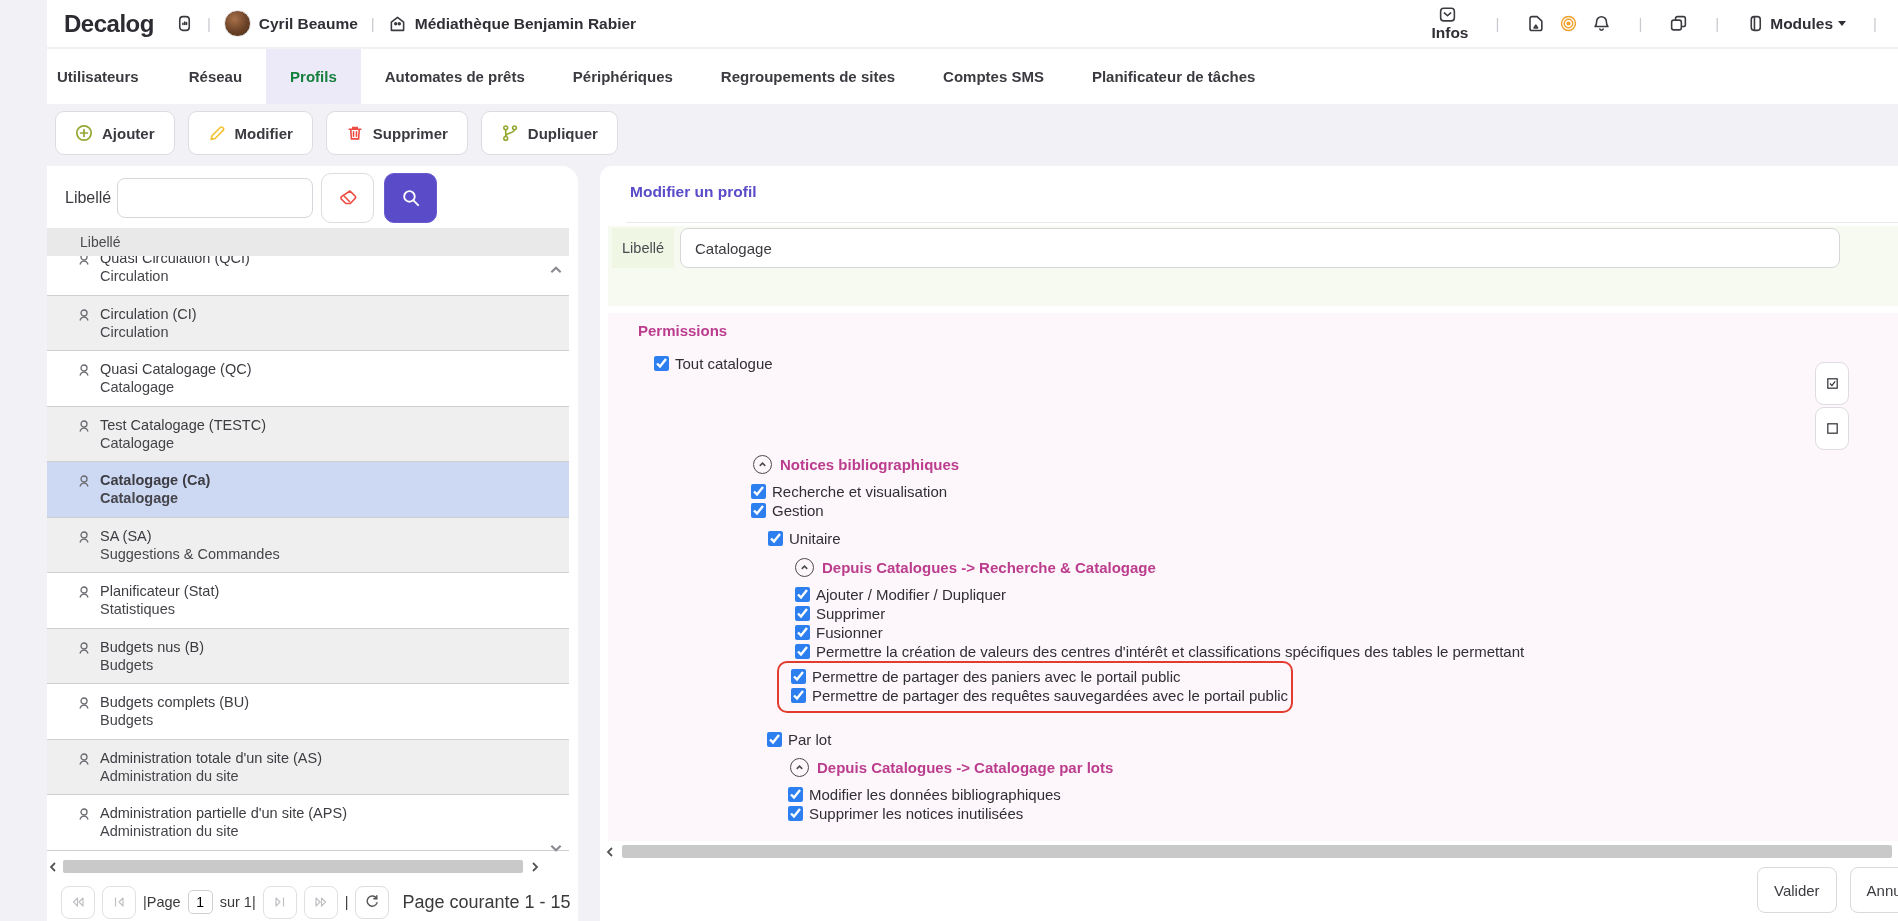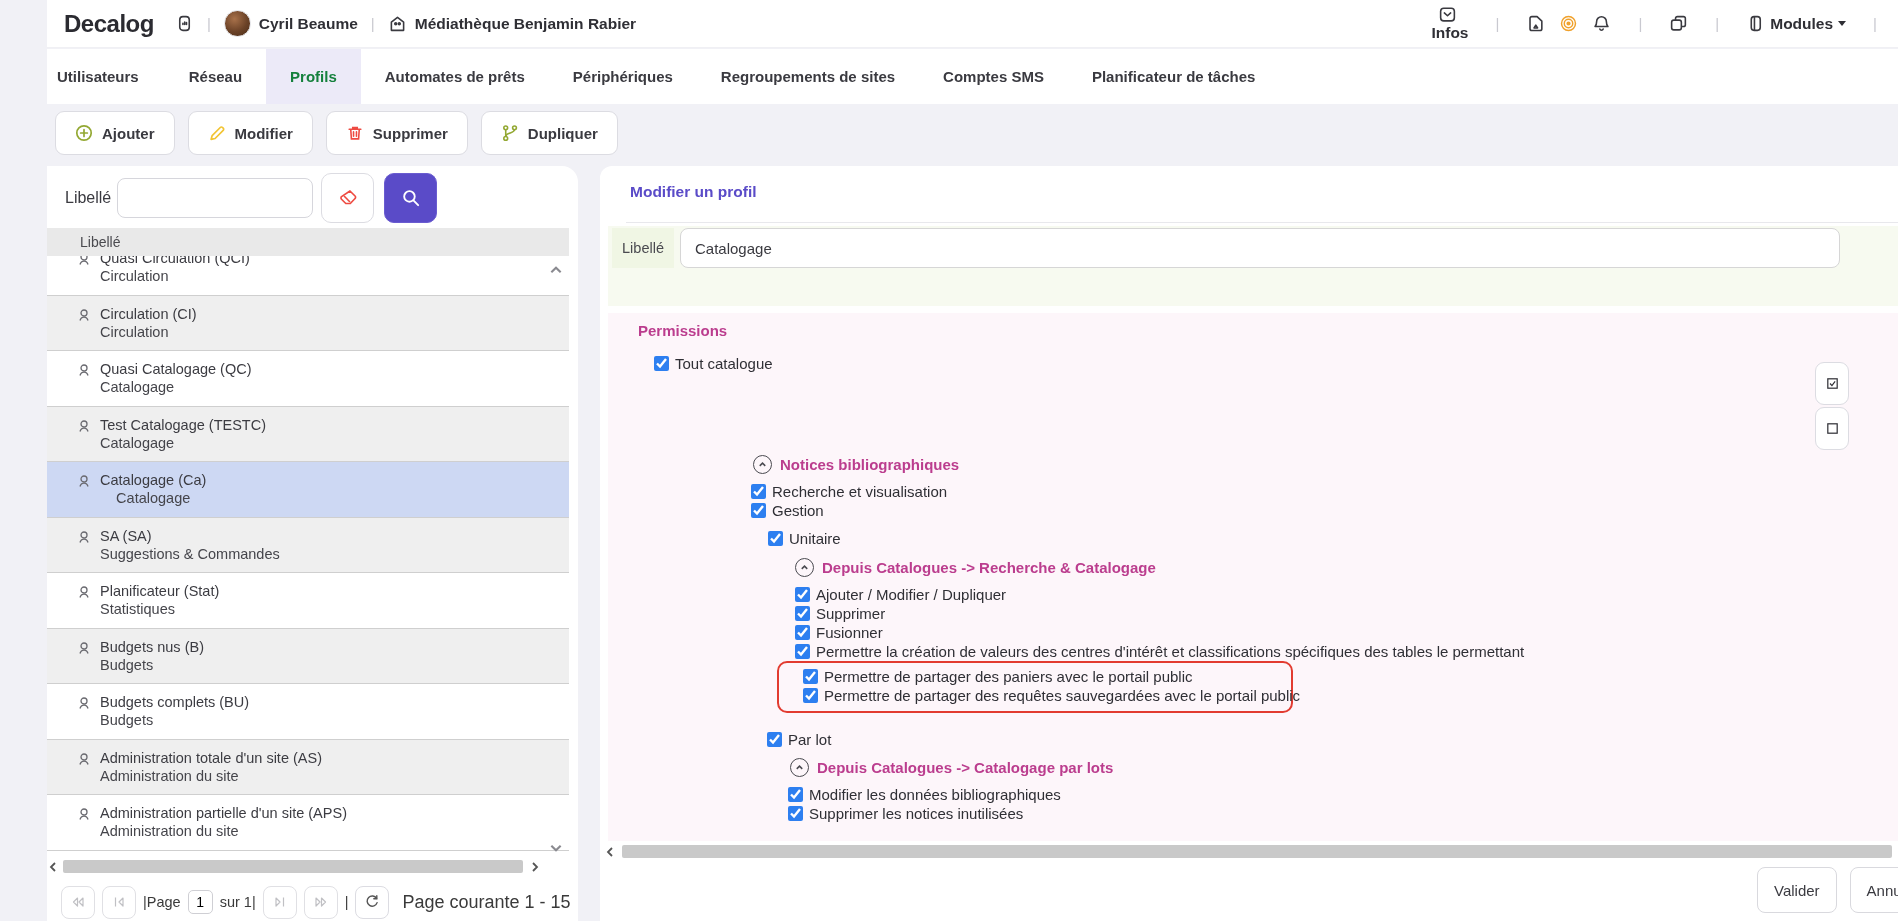--- a/index.html
+++ b/index.html
@@ -65,21 +65,21 @@
   .row { height:55.5px; display:flex; align-items:center; gap:9px; padding-left:30px;
          border-bottom:1px solid #cfcfcf; background:#fff; cursor:pointer; }
   .row:first-child { margin-top:-16px; }
   .row:nth-child(even) { background:#efefef; }
   .row.selected { background:#cdd8f3; }
   .row .uic { color:#6a6a70; flex:0 0 auto; align-self:flex-start; margin-top:12px; }
   .row .uic svg { width:14px; height:14px; }
   .rtxt { display:flex; flex-direction:column; line-height:18px; }
   .row-title { font-size:14.5px; font-weight:500; color:#3c3c42; }
   .row-subtitle { font-size:14.5px; color:#45454b; }
-  .row.selected .row-title, .row.selected .row-subtitle { font-weight:400;text-align:center; }
+  .row.selected .row-title, .row.selected .row-subtitle { font-weight:700; }
 
   
   .vrail-arrow { position:absolute; color:#8a8a90; width:14px; height:12px; }
   .vrail-arrow svg { width:14px; height:12px; }
 
   
   .lhscroll { position:absolute; left:0; top:692px; width:500px; height:17px; display:flex; align-items:center; }
   .hthumb { background:#c9c9c9; height:13px; border-radius:2px; }
   .sarrow { color:#555; width:12px; display:inline-flex; justify-content:center; }
   .sarrow svg { width:10px; height:12px; }
@@ -108,21 +108,21 @@
   .ptitle { position:absolute; left:30px; top:9px; font-size:15px; font-weight:700; color:#bb3d8e; }
   .cbrow { position:absolute; display:flex; align-items:center; gap:6px; font-size:15px; color:#2f2f35;
            white-space:nowrap; }
   .cbrow input[type=checkbox] { width:15px; height:15px; accent-color:#2d7ff0; flex:0 0 auto; }
   .ghead { position:absolute; display:flex; align-items:center; gap:8px; font-size:15px;
            font-weight:700; color:#bb3d8e; white-space:nowrap; }
   .collapse { width:19px; height:19px; border:1.4px solid #4a4a50; border-radius:50%;
               display:inline-flex; align-items:center; justify-content:center; color:#4a4a50; cursor:pointer; }
   .collapse svg { width:11px; height:11px; }
   .redbox { position:absolute; left:169px; top:348px; width:516px; height:52px;
-            border:2px solid #e23b30; border-radius:10px; padding:3px 8px 0 24px; }
+            border:2px solid #e23b30; border-radius:10px; padding:3px 8px 0 12px; }
   .redbox .cbrow { position:static; margin-top:2px; }
   .chkbtn { position:absolute; width:34px; height:43px; background:#fff; border:1px solid #dcdce2;
             border-radius:9px; display:inline-flex; align-items:center; justify-content:center; cursor:pointer; }
   .chkbtn svg { width:15px; height:15px; }
 
   
   .rhscroll { position:absolute; left:4px; top:677px; width:1322px; height:17px; display:flex; align-items:center; }
   .rvtrack { position:absolute; left:1330px; top:62px; width:15px; height:614px; background:#ededed; }
   .rvthumb { position:absolute; left:0; top:102px; width:15px; height:228px; background:#c8c8c8; }
   .rvarrow { position:absolute; left:0; width:15px; color:#555; display:flex; justify-content:center; }

